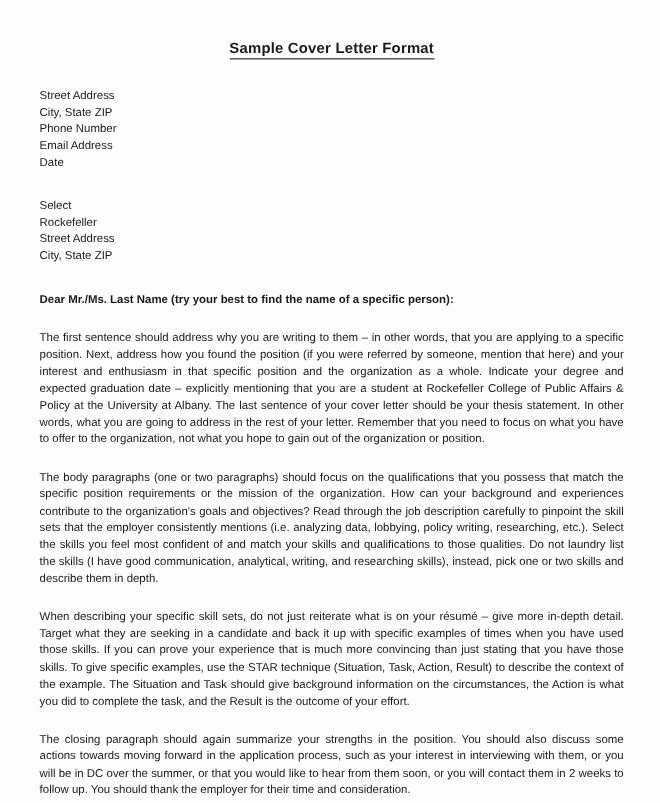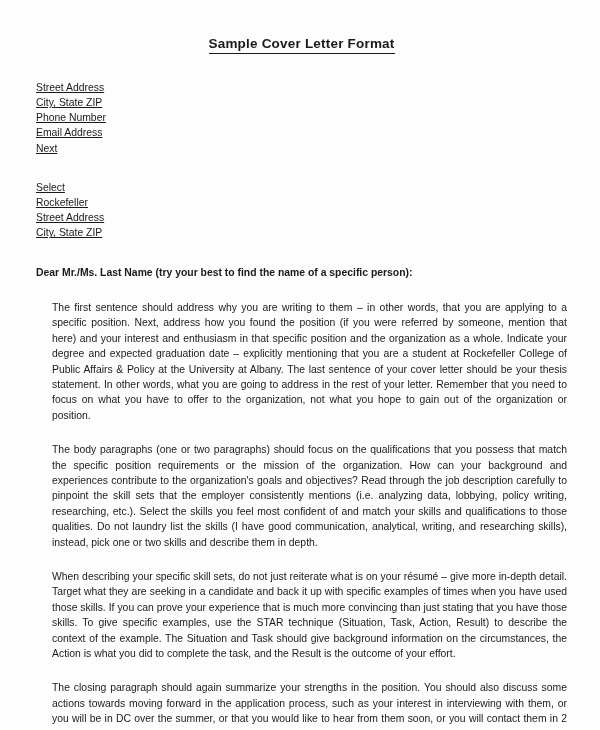--- a/index.html
+++ b/index.html
@@ -38,61 +38,60 @@
     border-bottom: 1.6px solid #1a1a1a;
     padding-bottom: 1px;
     display: inline-block;
   }
 
   
   .addr-block {
     font-size: 10.4px;
     line-height: 15.2px;
     margin: 0 0 24px 0;
-    text-decoration: underline;
   }
   .addr-block .ln {
     display: block;
     white-space: pre;
   }
 
   .salutation {
     font-size: 10.4px;
     line-height: 15.2px;
     margin: 0 0 20px 0;
     font-weight: bold;
   }
 
   
   .body-para {
     font-size: 10.4px;
     line-height: 15.4px;
     text-align: justify;
-    margin: 0 0 19px 16px;
+    margin: 0 0 19px 0;
     hyphens: none;
   }
   .body-para.last-body {
     margin-bottom: 20px;
   }
 </style>
 </head>
 <body>
 
 <div class="page">
 
   <h1 class="doc-title">
     <span class="tx">Sample Cover Letter Format</span>
   </h1>
 
   <div class="addr-block">
     <span class="ln">Street Address</span>
     <span class="ln">City, State ZIP</span>
     <span class="ln">Phone Number</span>
     <span class="ln">Email Address</span>
-    <span class="ln">Next</span>
+    <span class="ln">Date</span>
   </div>
 
   <div class="addr-block">
     <span class="ln">Select</span>
     <span class="ln">Rockefeller</span>
     <span class="ln">Street Address</span>
     <span class="ln">City, State ZIP</span>
   </div>
 
   <p class="salutation">Dear Mr./Ms. Last Name (try your best to find the name of a specific person):</p>

